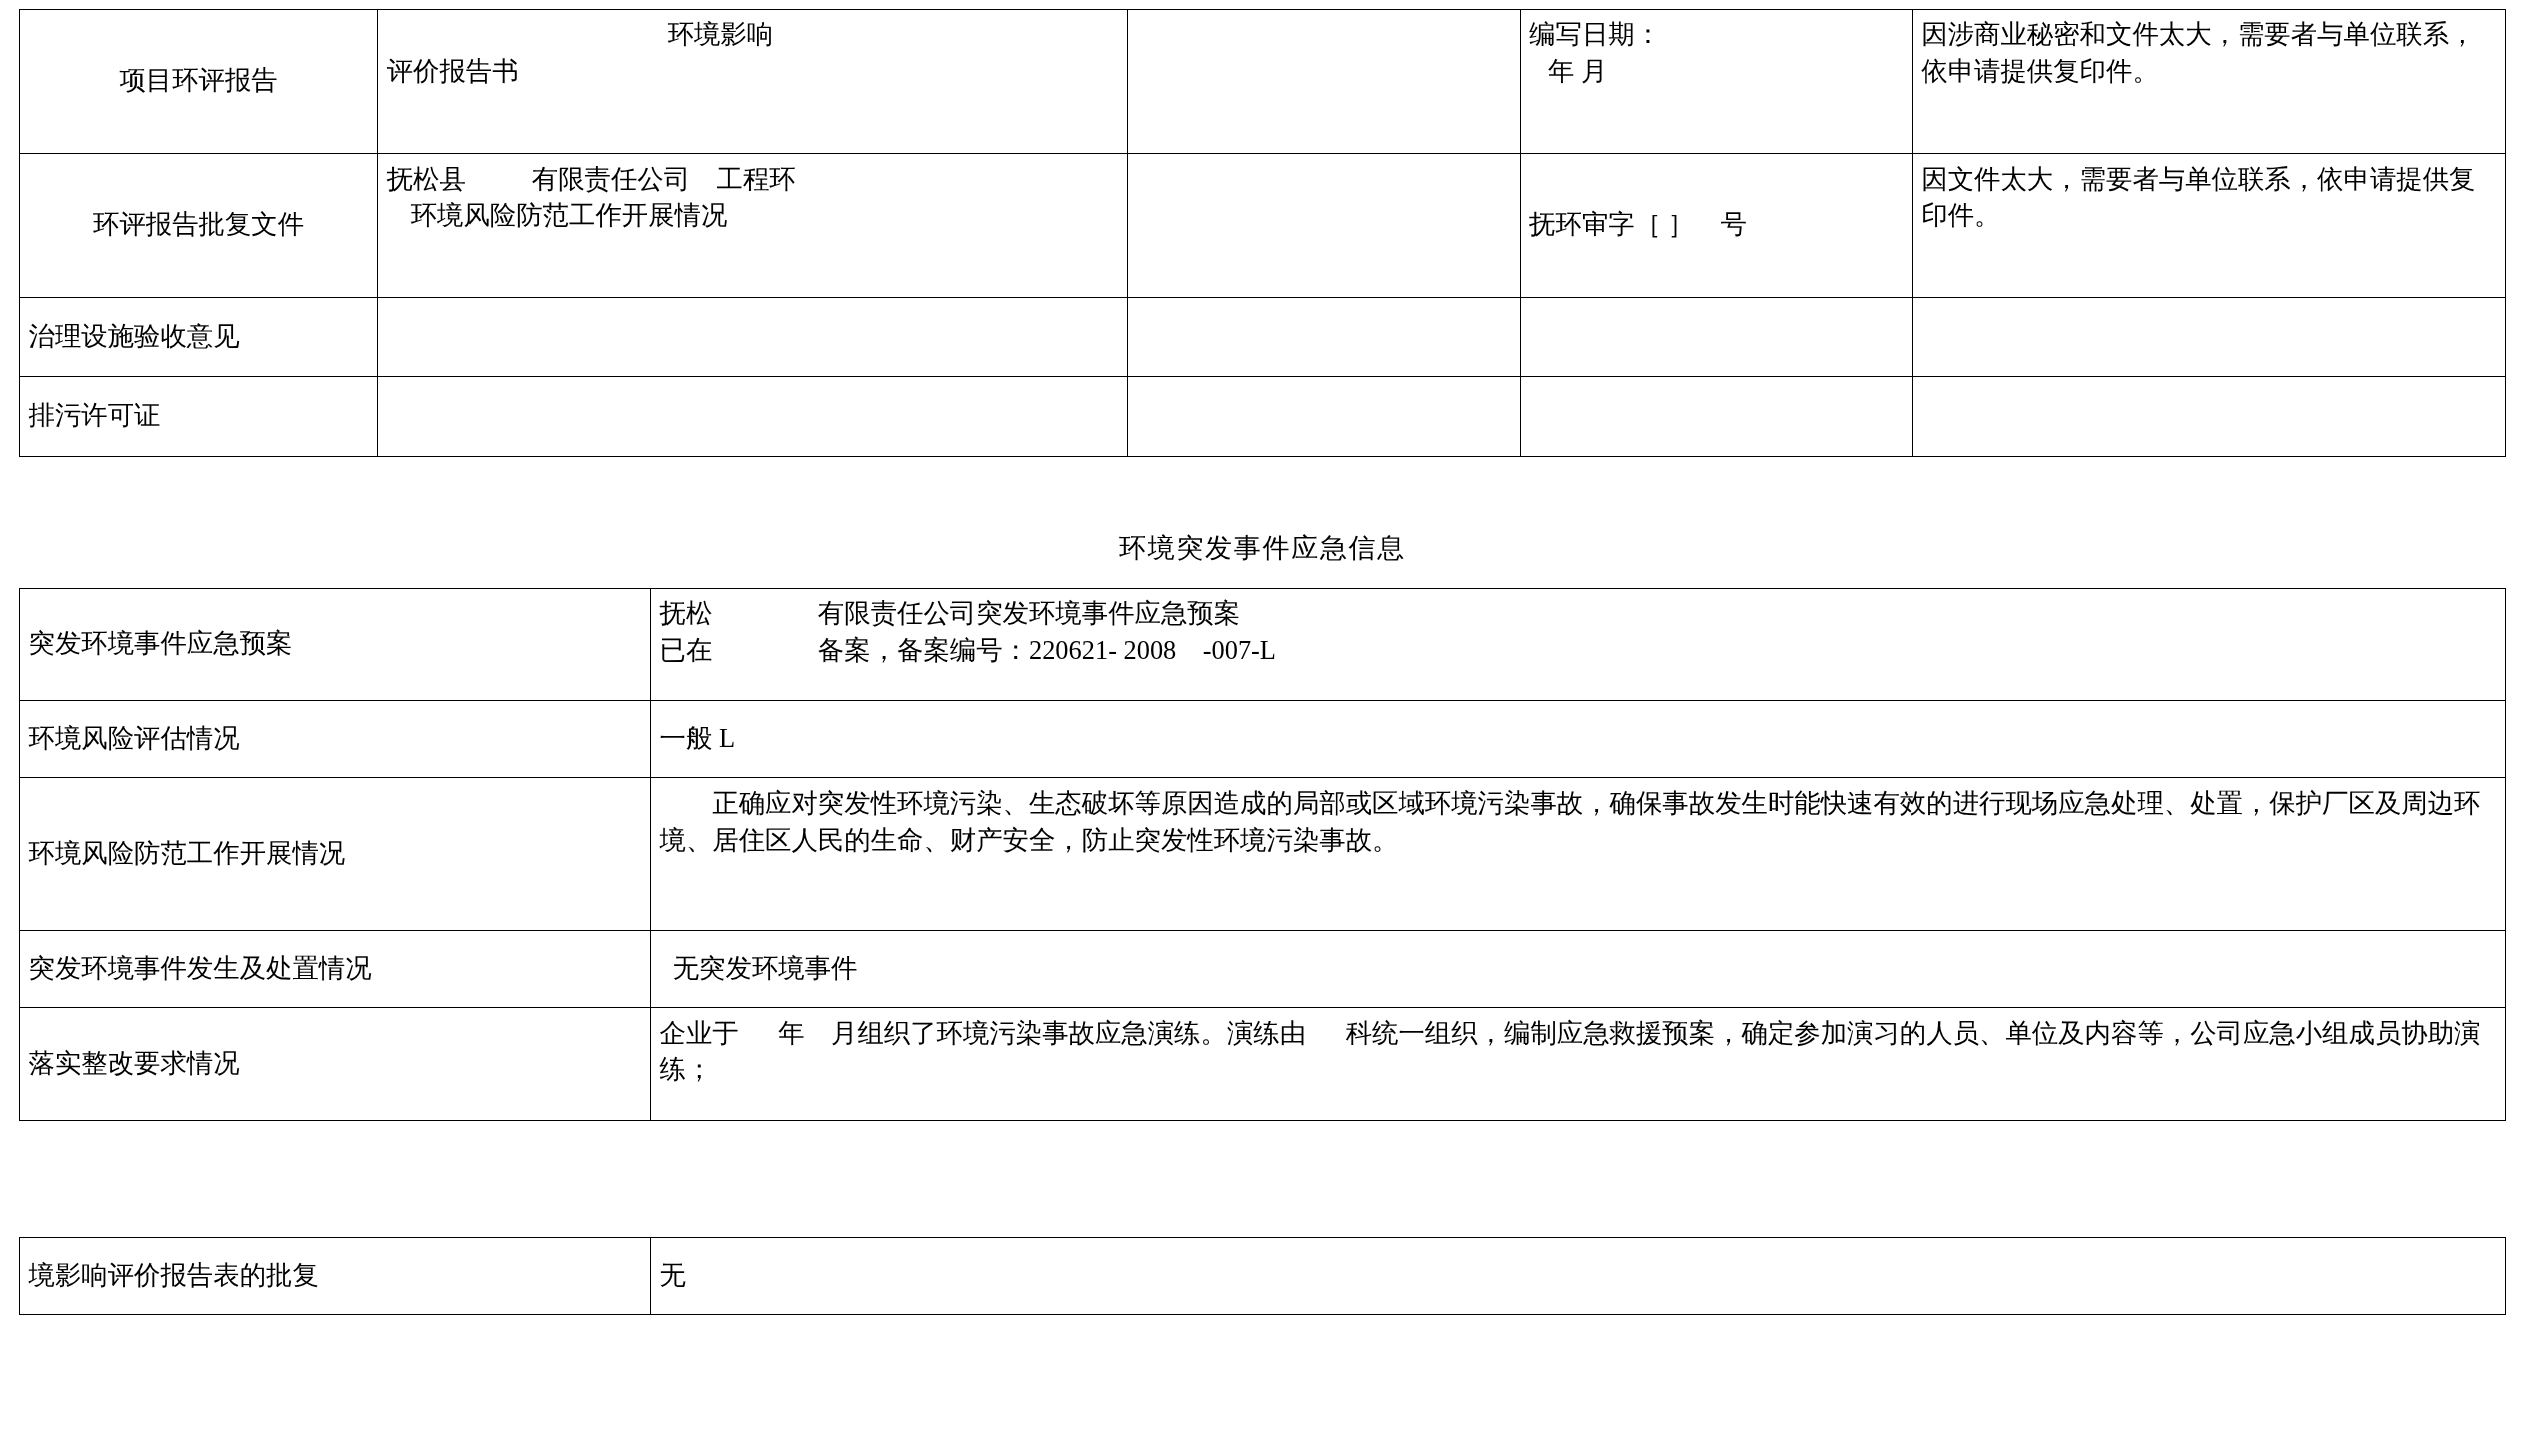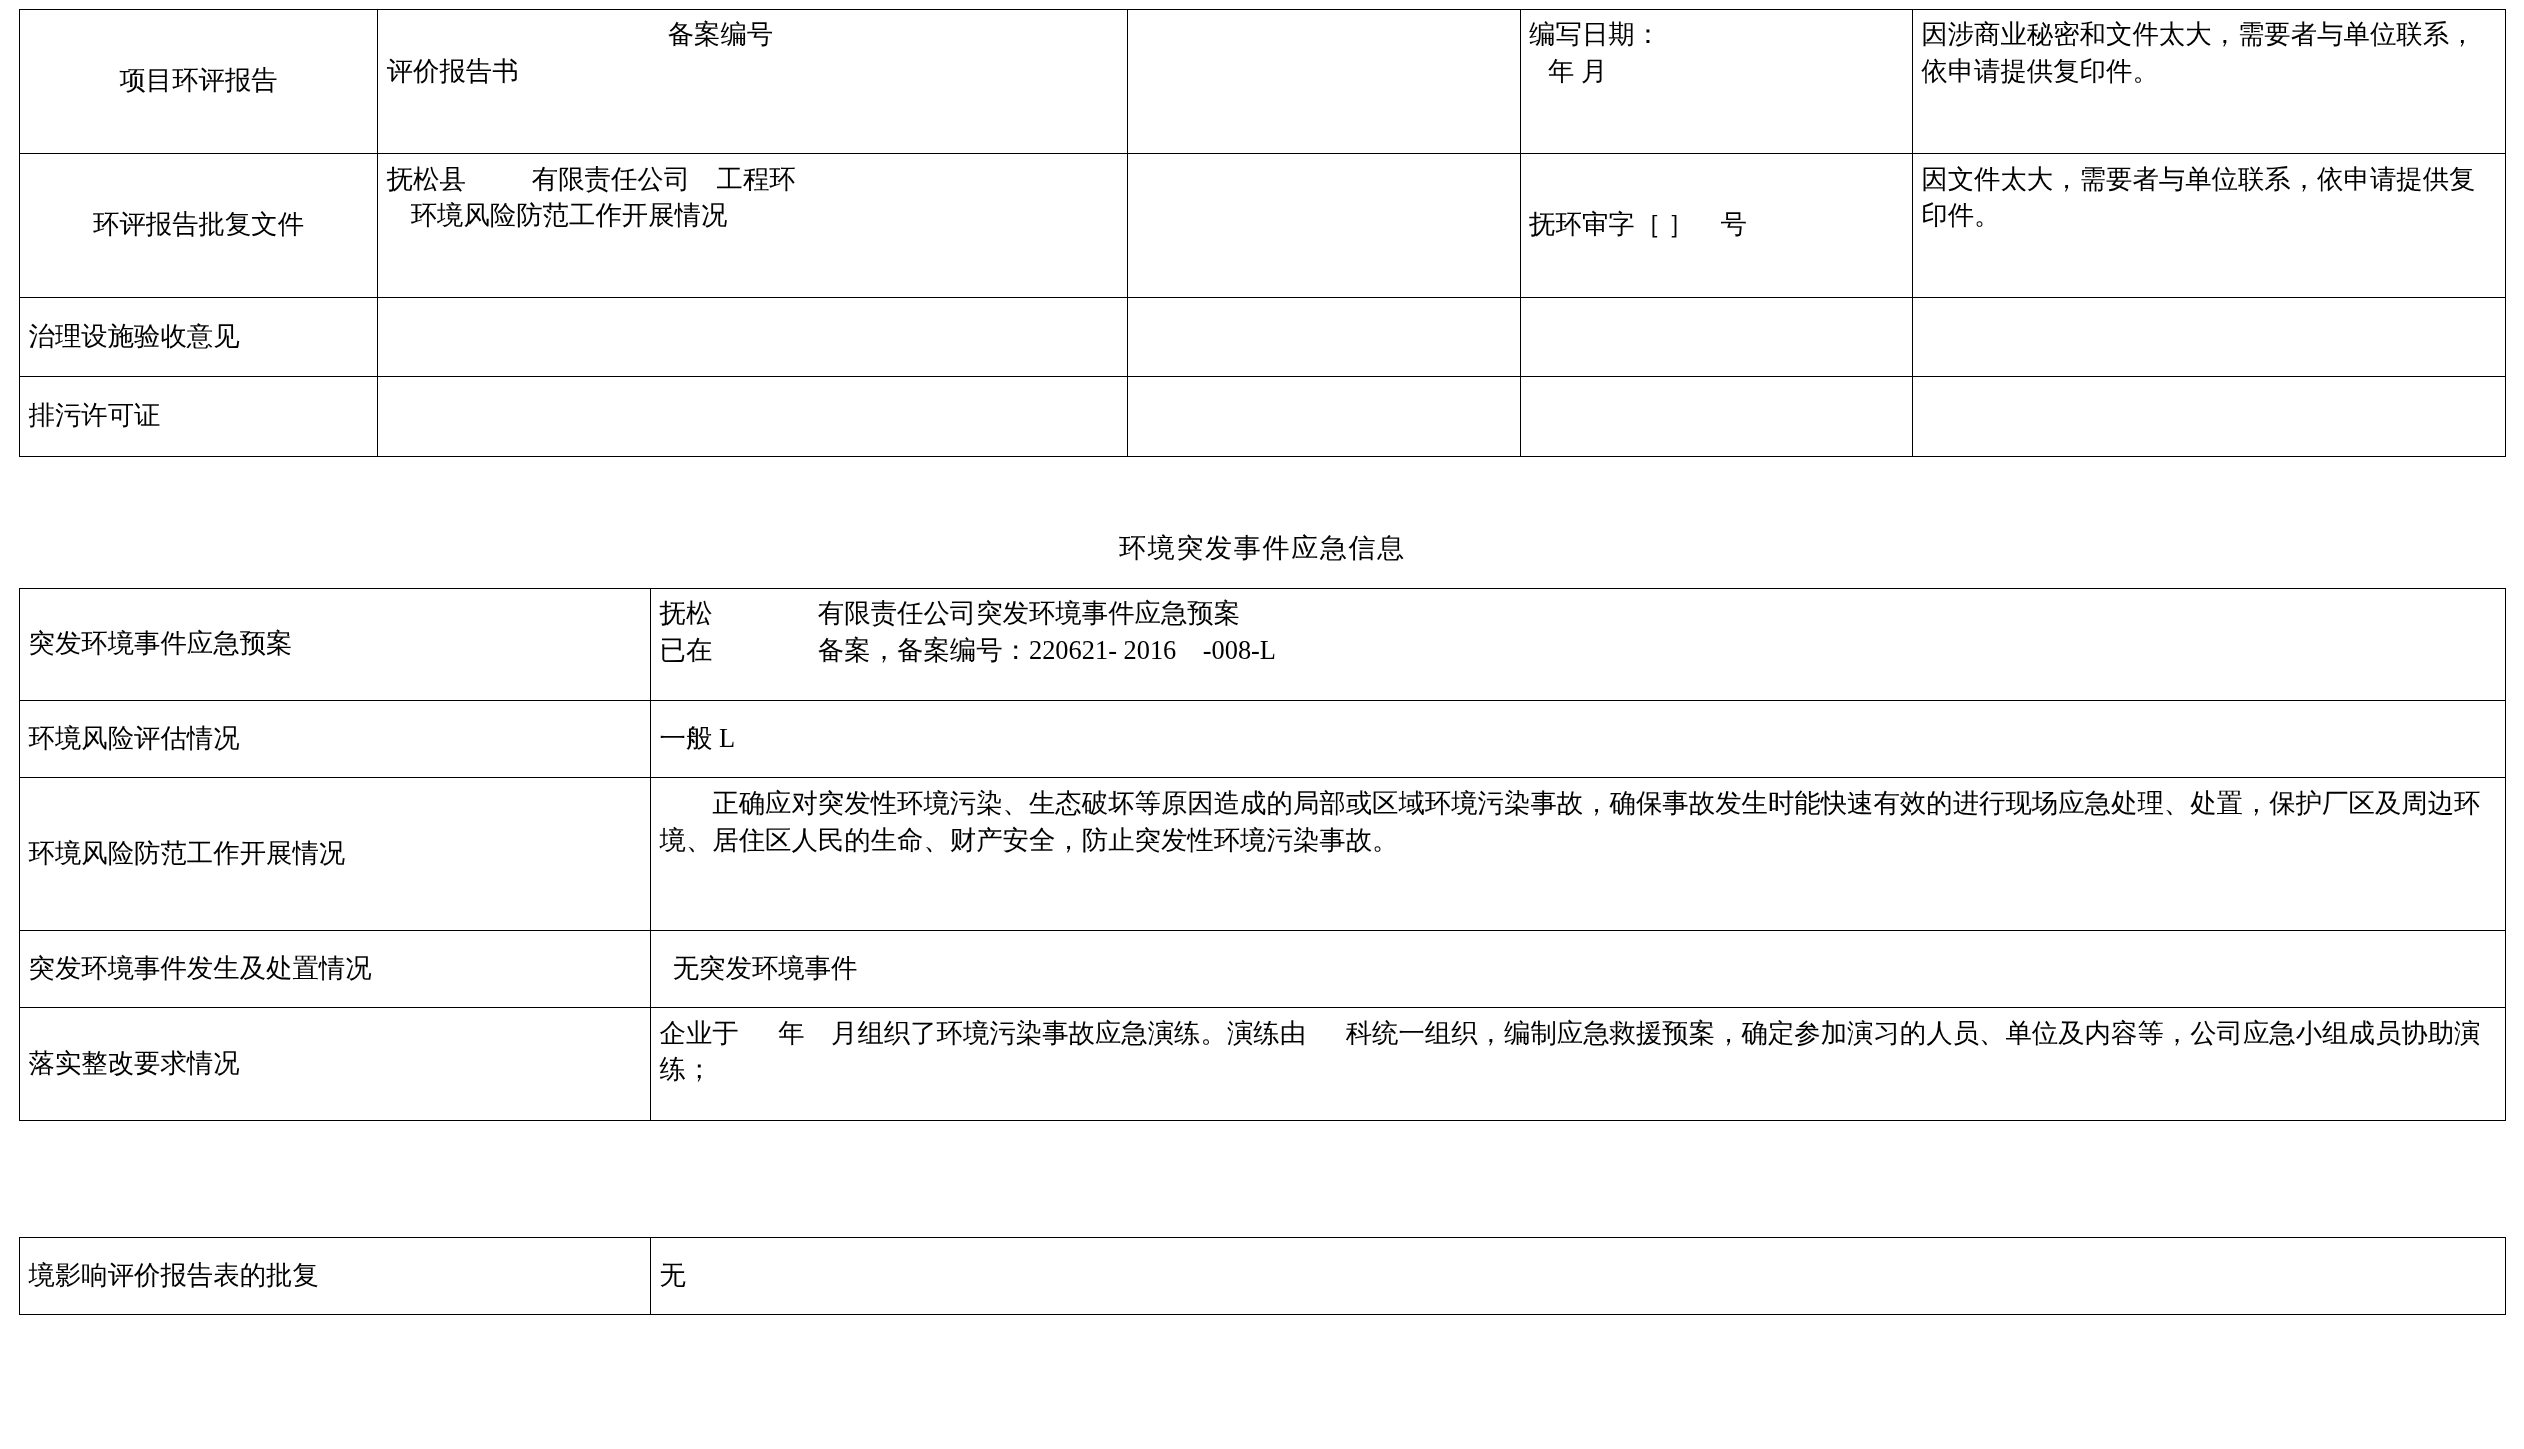--- a/index.html
+++ b/index.html
@@ -104,21 +104,21 @@
       <col class="c1">
         <col class="c2">
         <col class="c3">
         <col class="c4">
         <col class="c5">
     </colgroup>
     <tbody>
       <tr class="row-tall">
         <td class="label-mid">项目环评报告</td>
         <td class="two-line-cell">
-          <span class="spaced-title" style="padding-left:281px;">备案编号</span>
+          <span class="spaced-title" style="padding-left:281px;">环境影响</span>
           <span class="spaced-title">评价报告书</span>
         </td>
         <td></td>
         <td>
           <span class="spaced-title">编写日期：</span>
           <span class="spaced-title" style="padding-left:19px;">年  月</span>
         </td>
         <td>因涉商业秘密和文件太大，需要者与单位联系，依申请提供复印件。</td>
       </tr>
 
@@ -161,21 +161,21 @@
   <table class="doc-table t2">
     <colgroup>
         <col class="c1">
         <col class="c2">
       </colgroup>
     <tbody>
       <tr class="r1">
         <td class="mid">突发环境事件应急预案</td>
         <td>
           <span class="spaced-title nowrap-pre">抚松                有限责任公司突发环境事件应急预案</span>
-          <span class="spaced-title nowrap-pre">已在                备案，备案编号：220621- 2016    -008-L</span>
+          <span class="spaced-title nowrap-pre">已在                备案，备案编号：220621- 2008    -007-L</span>
         </td>
       </tr>
       <tr class="r2">
         <td class="mid">环境风险评估情况</td>
         <td class="mid">一般 L</td>
       </tr>
       <tr class="r3">
         <td class="mid">环境风险防范工作开展情况</td>
         <td class="nowrap-pre">        正确应对突发性环境污染、生态破坏等原因造成的局部或区域环境污染事故，确保事故发生时能快速有效的进行现场应急处理、处置，保护厂区及周边环境、居住区人民的生命、财产安全，防止突发性环境污染事故。</td>
       </tr>

